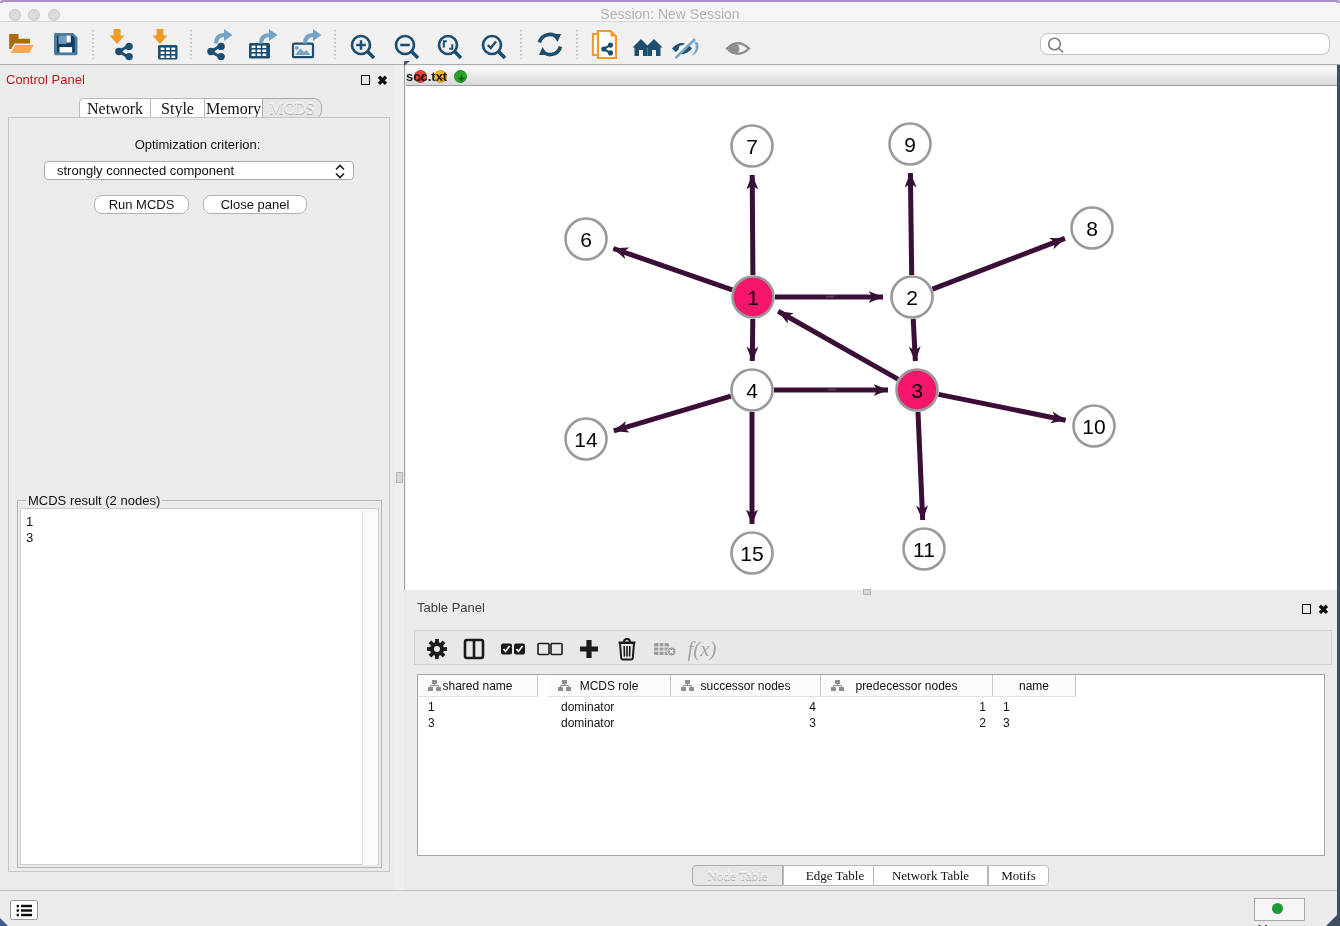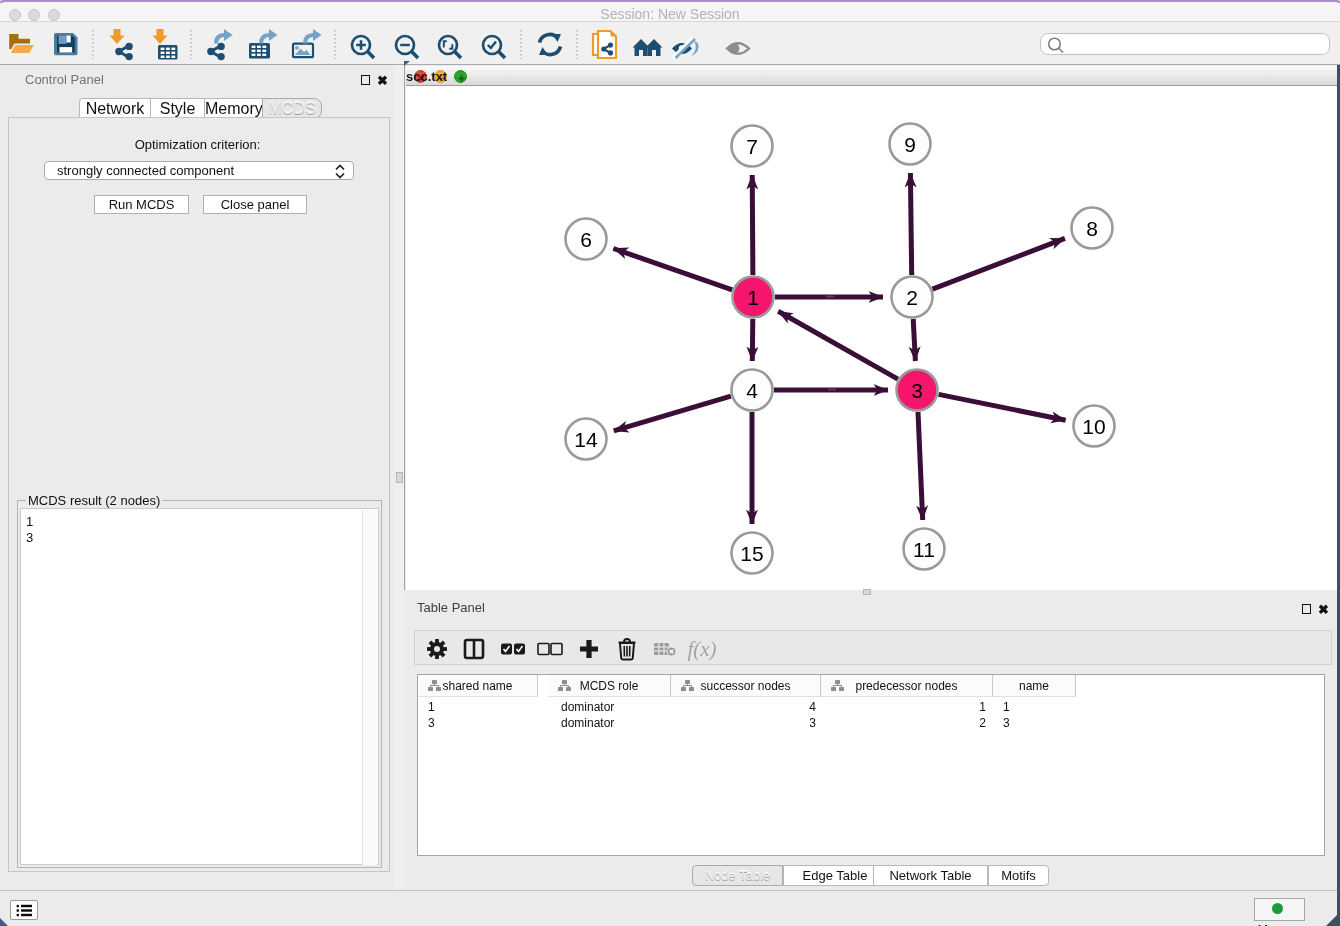--- a/index.html
+++ b/index.html
@@ -12,28 +12,28 @@
 #titlebar { left:0; top:2px; width:1340px; height:20px; background:#f6f5f5; border-bottom:1px solid #d8d7d7; border-radius:5px 5px 0 0; }
 .tl { position:absolute; top:7px; width:12px; height:12px; border-radius:50%; background:#dcdbdb; border:1px solid #c9c8c8; }
 #wtitle { position:absolute; top:4px; left:0; width:1340px; text-align:center; font-size:14px; color:#b4b2b2; }
 
 
 #toolbar { left:0; top:22px; width:1340px; height:43px; background:#f1f0f0; border-bottom:1px solid #ababab; }
 #search { position:absolute; left:1040px; top:11px; width:290px; height:22px; background:#fff; border:1px solid #c4c3c3; border-radius:8px; }
 
 
 #cpanel { left:0; top:65px; width:395px; height:825px; background:#ecebeb; }
-#cp-title { position:absolute; left:25px; top:7px; font-size:13px; color:#737373; }
+#cp-title { position:absolute; left:6px; top:7px; font-size:13px; color:#b91c1c; }
 .panbtn { position:absolute; top:8px; font-size:13px; color:#111; font-weight:bold; }
-.tab { position:absolute; top:0; height:21px; line-height:20px; text-align:center; background:#fff; border:1px solid #b9b8b8; color:#111; }
+.tab { position:absolute; top:0; height:21px; line-height:20px; text-align:center; background:#fff; border:1px solid #b9b8b8; color:#111;font-family:Liberation Serif, serif; }
 .tab.sel { background:#e7e6e6; border-color:#acabab; color:#e9e8e8; text-shadow:0 1px 0 #a5a4a4, 0 -1px 0 #fbfbfb; }
 #cp-box { position:absolute; left:8px; top:52px; width:382px; height:755px; border:1px solid #c6c5c5; background:#ecebeb; }
 #optlabel { position:absolute; left:0; top:72px; width:395px; text-align:center; font-size:13px; color:#111; }
 #combo { position:absolute; left:44px; top:96px; width:310px; height:19px; background:#fff; border:1px solid #ababab; border-radius:4px; font-size:13px; line-height:17px; padding-left:12px; color:#111; }
-.btn { position:absolute; top:130px; height:19px; background:#fff; border:1px solid #b2b1b1; border-radius:0; font-size:13px; text-align:center; line-height:17px; color:#111; }
+.btn { position:absolute; top:130px; height:19px; background:#fff; border:1px solid #b2b1b1; border-radius:8px; font-size:13px; text-align:center; line-height:17px; color:#111; }
 #groupbox { position:absolute; left:17px; top:435px; width:365px; height:368px; border:1px solid #b5b4b4; }
 #grouplabel { position:absolute; left:8px; top:-8px; background:#ecebeb; padding:0 2px; font-size:13px; color:#111; }
 #mcdstext { position:absolute; left:2px; top:7px; width:359px; height:357px; background:#fff; border:1px solid #cccbcb; font-size:13px; padding:5px 0 0 5px; line-height:16px; color:#111; }
 #mcdsscroll { position:absolute; right:1px; top:1px; width:15px; height:355px; background:#fafafa; border-left:1px solid #e3e2e2; }
 
 
 #frame { left:404px; top:65px; width:936px; height:525px; }
 #ftitle { position:absolute; left:1px; top:1px; width:934px; height:20px; background:linear-gradient(#fbfbfb,#d9d8d8); border-bottom:1px solid #9e9d9d; }
 #ftext { position:absolute; top:3px; left:0; width:100%; text-align:left; font-size:13px; font-weight:bold; color:#1a1a1a; }
 .fl { position:absolute; top:3.5px; width:13px; height:13px; border-radius:50%; }

